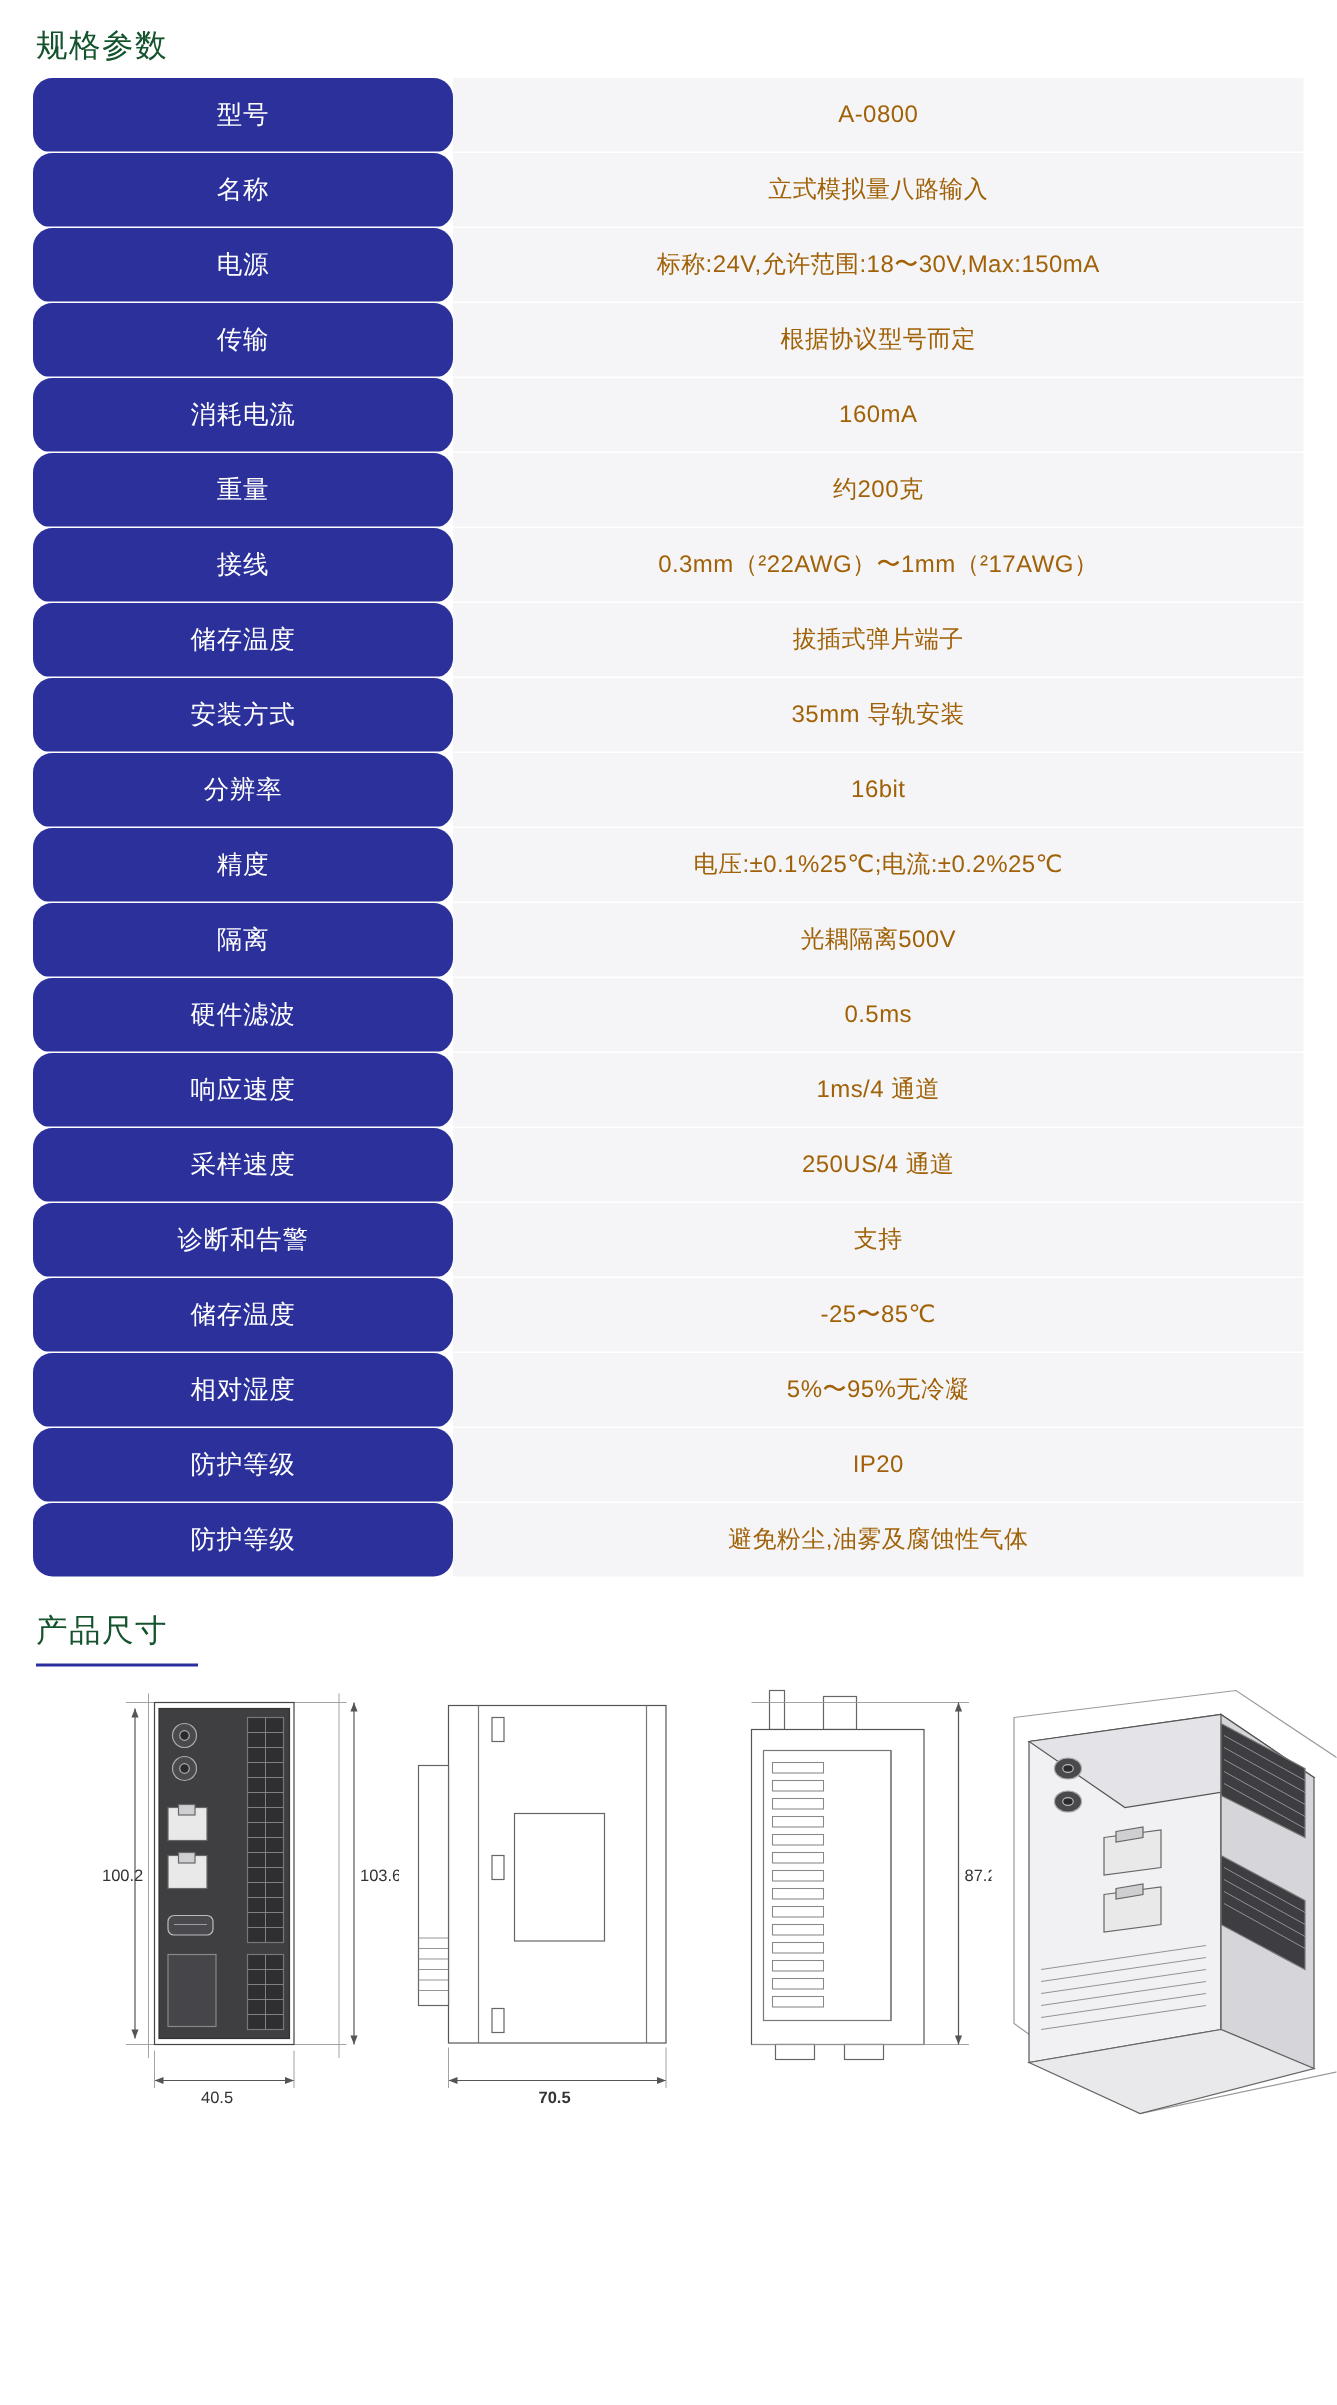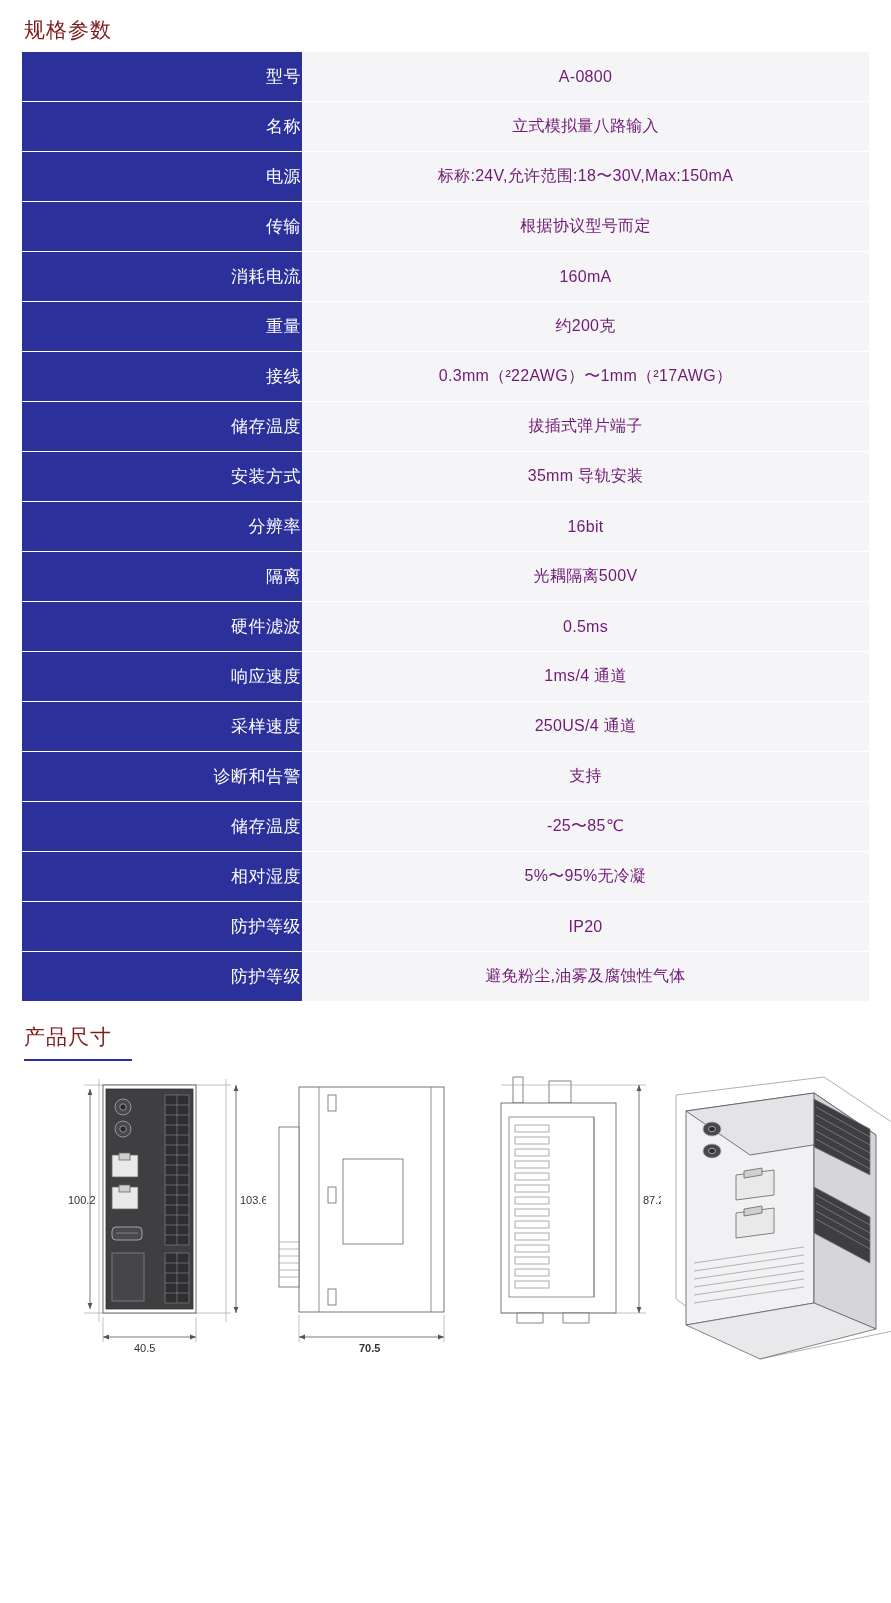--- a/index.html
+++ b/index.html
@@ -15,21 +15,21 @@
     position: relative;
   }
   .page {
     width: 891px;
     box-sizing: border-box;
     padding: 0 22px;
   }
   
   .section-head {
     font-size: 21px;
-    color: #7f1d1d;
+    color: #14532d;
     letter-spacing: 1px;
     padding-top: 16px;
     padding-bottom: 8px;
     padding-left: 2px;
   }
   .section-head.dims {
     padding-top: 22px;
     font-weight: normal;
   }
   .head-rule {
@@ -46,28 +46,29 @@
     table-layout: fixed;
   }
   table.spec td {
     height: 47px;
     vertical-align: middle;
   }
   td.k {
     width: 278px;
     background: #2b309b;
     color: #ffffff;
-    text-align: right;
+    text-align: center;
     font-size: 17px;
     border-bottom: 1px solid #ffffff;
     letter-spacing: 0.5px;
+    border-radius: 13px;
   }
   td.v {
     background: #f5f5f7;
-    color: #701a75;
+    color: #a16207;
     text-align: center;
     font-size: 16px;
     border-bottom: 1px solid #ffffff;
     letter-spacing: 0.3px;
   }
   tr:last-child td.k,
   tr:last-child td.v { border-bottom: none; }
 
   
   .dims-wrap {
@@ -130,20 +131,24 @@
           <td class="k">储存温度</td>
           <td class="v">拔插式弹片端子</td>
         </tr>
       <tr>
           <td class="k">安装方式</td>
           <td class="v">35mm 导轨安装</td>
         </tr>
       <tr>
           <td class="k">分辨率</td>
           <td class="v">16bit</td>
+        </tr>
+      <tr>
+          <td class="k">精度</td>
+          <td class="v">电压:±0.1%25℃;电流:±0.2%25℃</td>
         </tr>
       <tr>
           <td class="k">隔离</td>
           <td class="v">光耦隔离500V</td>
         </tr>
       <tr>
           <td class="k">硬件滤波</td>
           <td class="v">0.5ms</td>
         </tr>
       <tr>

